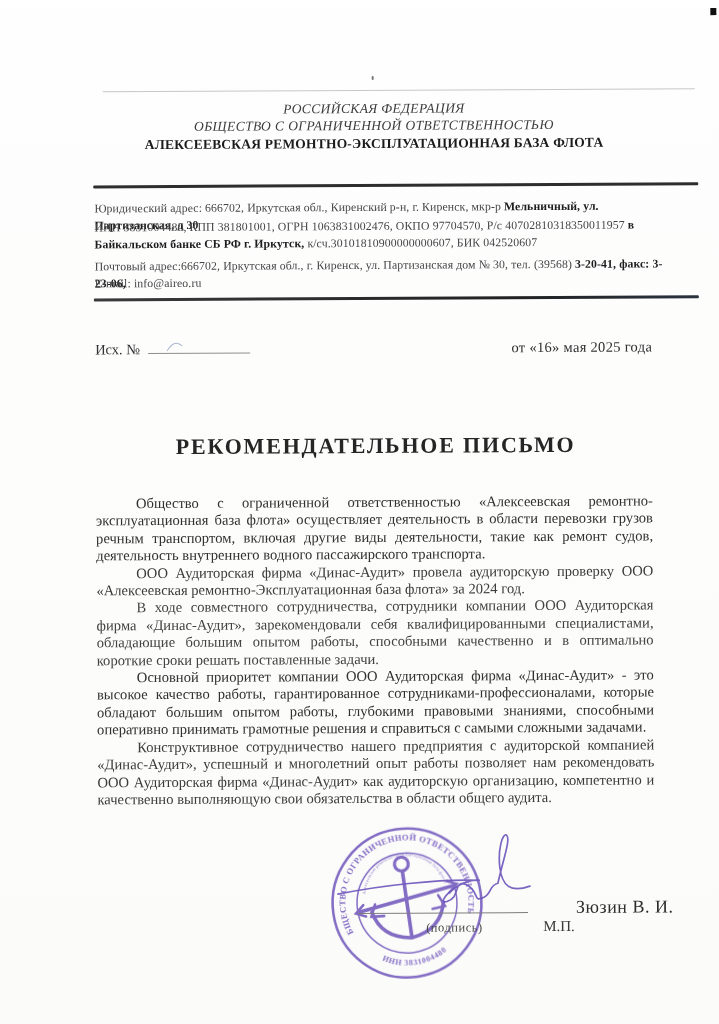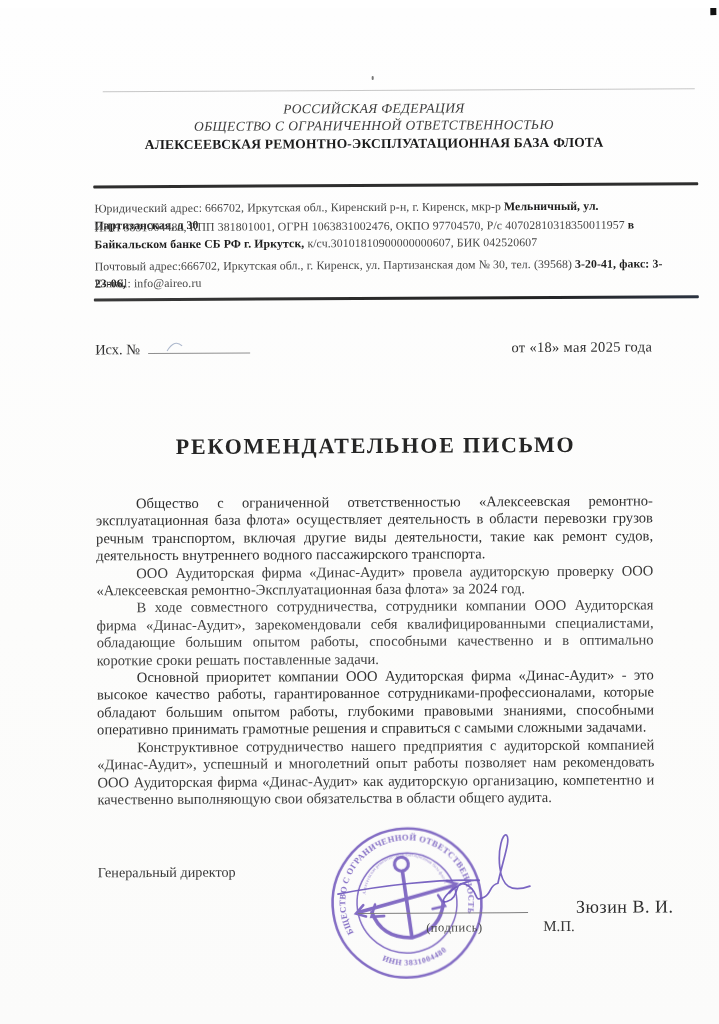--- a/index.html
+++ b/index.html
@@ -84,35 +84,34 @@
 
     <div class="rule-thick" id="rule-bottom"></div>
 
     <div class="ref-row">
       <span>Исх. №</span>
       <span class="ref-blank">
         <svg width="30" height="14" viewBox="0 0 30 14" aria-hidden="true">
           <path d="M3,12 C8,4 13,2 18,7" fill="none" stroke="#9aa7c0" stroke-width="1.1" opacity=".8"></path>
         </svg>
       </span>
-      <span class="ref-date">от «18»  мая  2025 года</span>
+      <span class="ref-date">от «16»  мая  2025 года</span>
     </div>
 
     <div class="title">РЕКОМЕНДАТЕЛЬНОЕ ПИСЬМО</div>
 
     <div class="bodytext">
       <p>Общество с ограниченной ответственностью «Алексеевская ремонтно-эксплуатационная база флота» осуществляет деятельность в области перевозки грузов речным транспортом, включая другие виды деятельности, такие как ремонт судов, деятельность внутреннего водного пассажирского транспорта.</p>
       <p class="f1">ООО Аудиторская фирма «Динас-Аудит» провела аудиторскую проверку ООО «Алексеевская ремонтно-Эксплуатационная база флота» за 2024 год.</p>
       <p class="f2">В ходе совместного сотрудничества, сотрудники компании ООО Аудиторская фирма «Динас-Аудит», зарекомендовали себя квалифицированными специалистами, обладающие большим опытом работы, способными качественно и в оптимально короткие сроки решать поставленные задачи.</p>
       <p>Основной приоритет компании ООО Аудиторская фирма «Динас-Аудит» - это высокое качество работы, гарантированное сотрудниками-профессионалами, которые обладают большим опытом работы, глубокими правовыми знаниями, способными оперативно принимать грамотные решения и справиться с самыми сложными задачами.</p>
       <p class="f1">Конструктивное сотрудничество нашего предприятия с аудиторской компанией «Динас-Аудит», успешный и многолетний опыт работы позволяет нам рекомендовать ООО Аудиторская фирма «Динас-Аудит» как аудиторскую организацию, компетентно и качественно выполняющую свои обязательства в области общего аудита.</p>
     </div>
 
     <div class="sig-block">
-      <div>Генеральный директор</div>
     </div>
 
     <svg class="stamp" viewBox="0 0 160 160" aria-hidden="true">
       <g transform="rotate(-8 80 84)">
         <circle cx="80" cy="84" r="70" fill="none" stroke-width="2.4" stroke="#7a62c0"></circle>
         <circle cx="80" cy="84" r="47" fill="none" stroke-width="1.4" stroke="#7a62c0"></circle>
         <defs>
           <path id="arcTop" d="M 26,104 A 58,58 0 1 1 134,104" fill="none"></path>
           <path id="arcBottom" d="M 34,120 A 58,58 0 0 0 126,120" fill="none"></path>
           <path id="arcInner" d="M 48,98 A 38,38 0 1 1 112,98" fill="none"></path>

